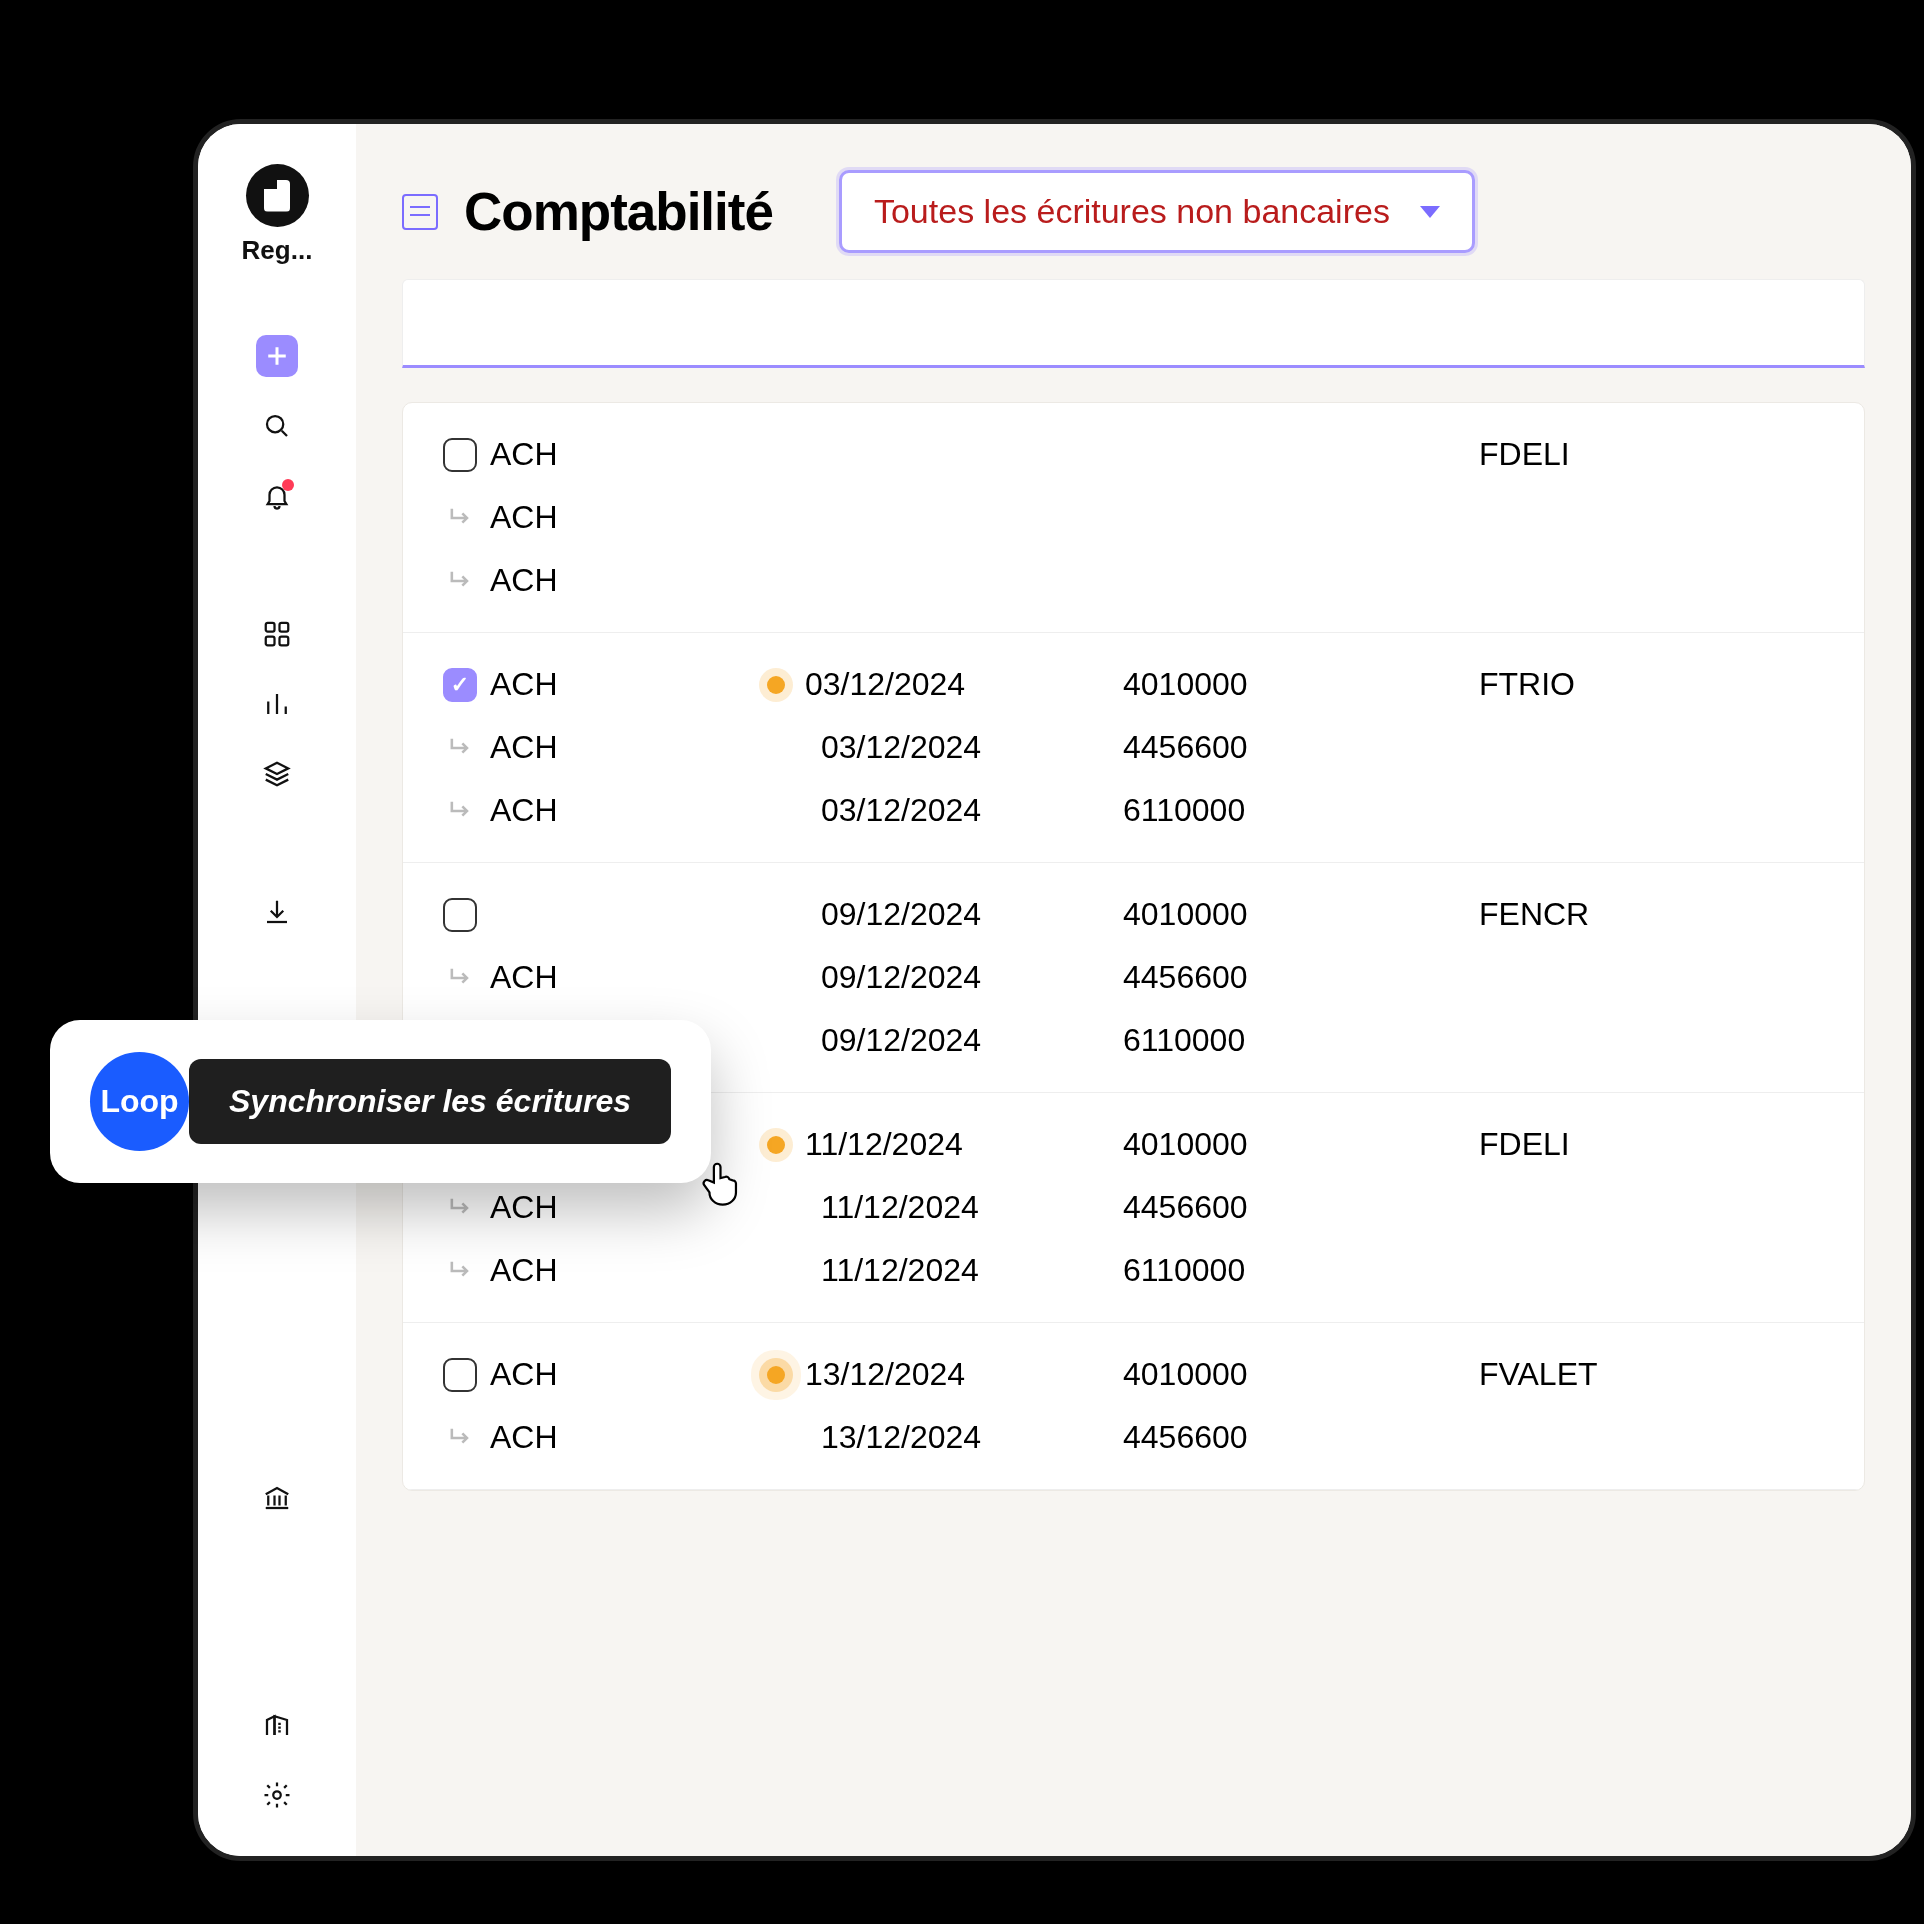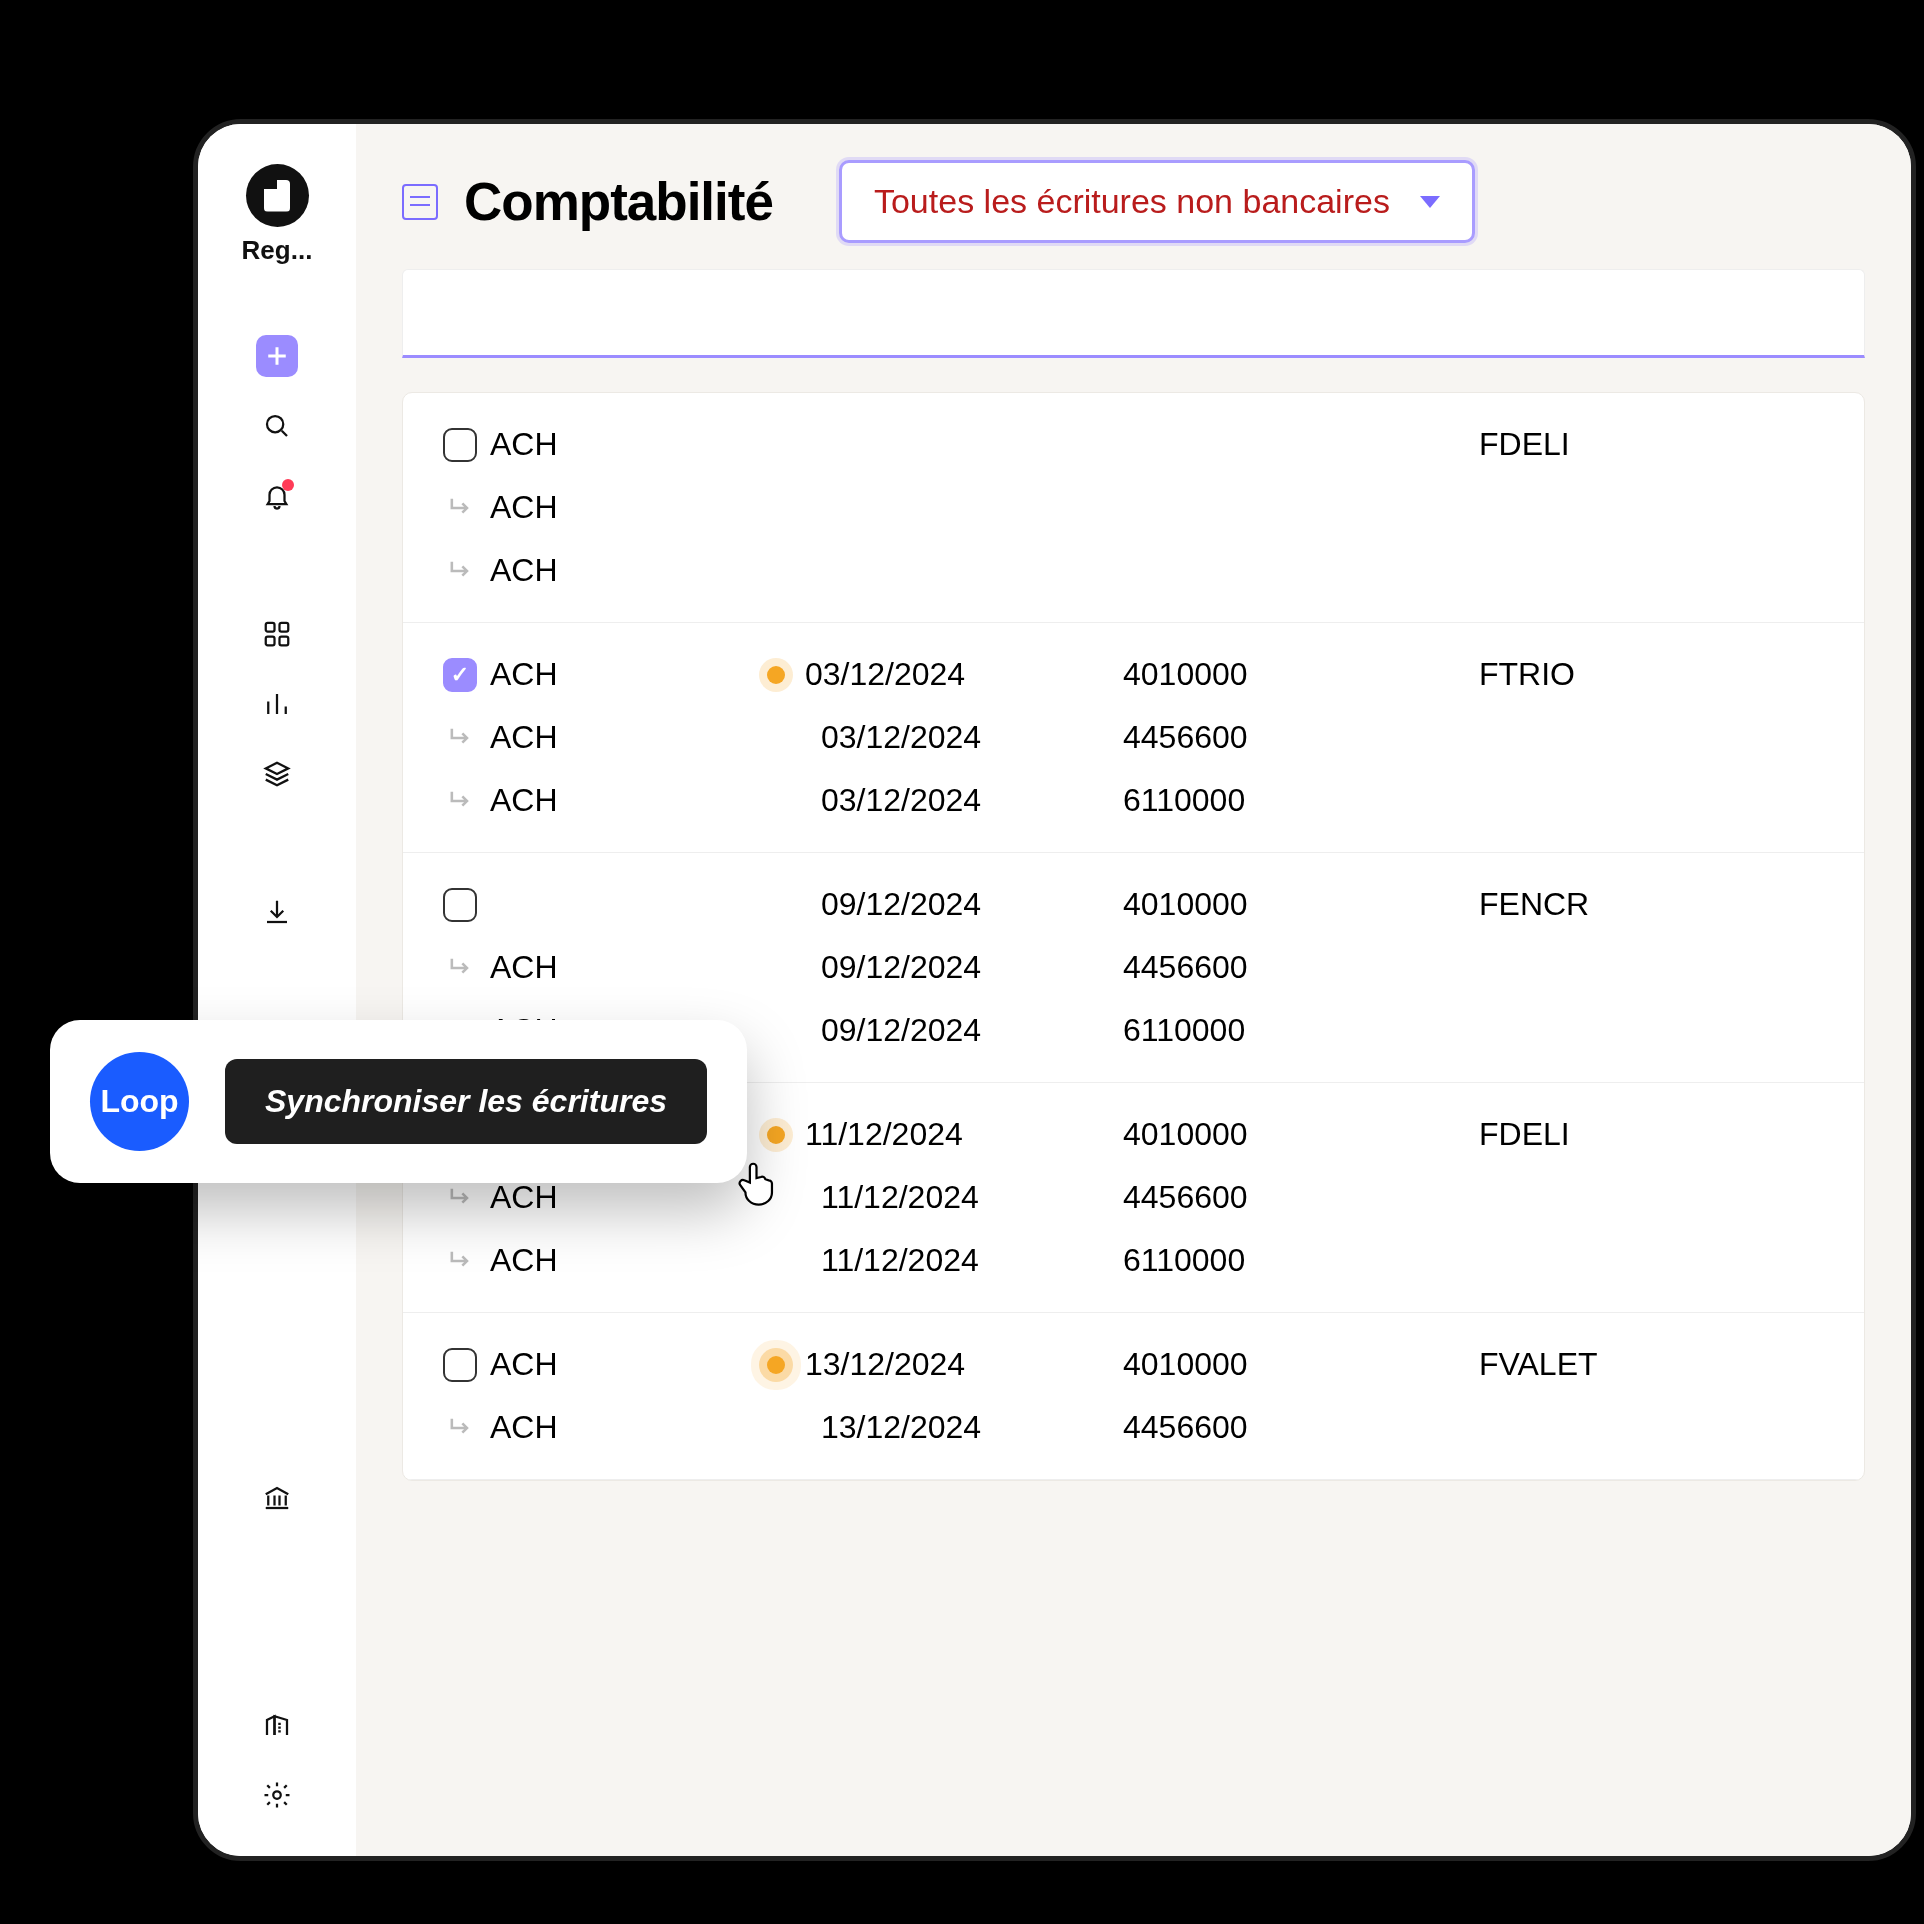--- a/index.html
+++ b/index.html
@@ -88,21 +88,21 @@
 .nav-group-gap { height: 40px; }
 .nav-bottom { position:absolute; bottom:40px; display:flex; flex-direction:column; align-items:center; gap:28px; }
 .nav-mid2 { position:absolute; bottom: 337px; display:flex; flex-direction:column; align-items:center; gap:28px; }
 
 .main {
   position:absolute;
   left:158px; right:0; top:0; bottom:0;
   background: #f7f5f2;
 }
 .header {
-  padding: 36px 46px 26px 46px;
+  padding: 46px 46px 26px 46px;
   display:flex;
   align-items:center;
   gap: 26px;
 }
 .header-icon {
   width:36px; height:36px;
   border: 2.5px solid #7b6cff;
   border-radius:4px;
   position:relative;
   flex-shrink:0;
@@ -257,21 +257,20 @@
 
 .popover {
   position:absolute;
   top: 1020px;
   left: 50px;
   background:#fff;
   border-radius: 30px;
   box-shadow: 0 28px 59px rgba(0,0,0,.25);
   display:flex;
   align-items:center;
-  gap: 36px;
   padding: 32px 40px;
   z-index: 100;
 }
 .loop-badge {
   width:99px;height:99px;border-radius:50%;
   background:#1a5cff;
   display:flex;align-items:center;justify-content:center;
   color:#fff; font-weight:700; font-size:32px;
 }
 .sync-btn {

